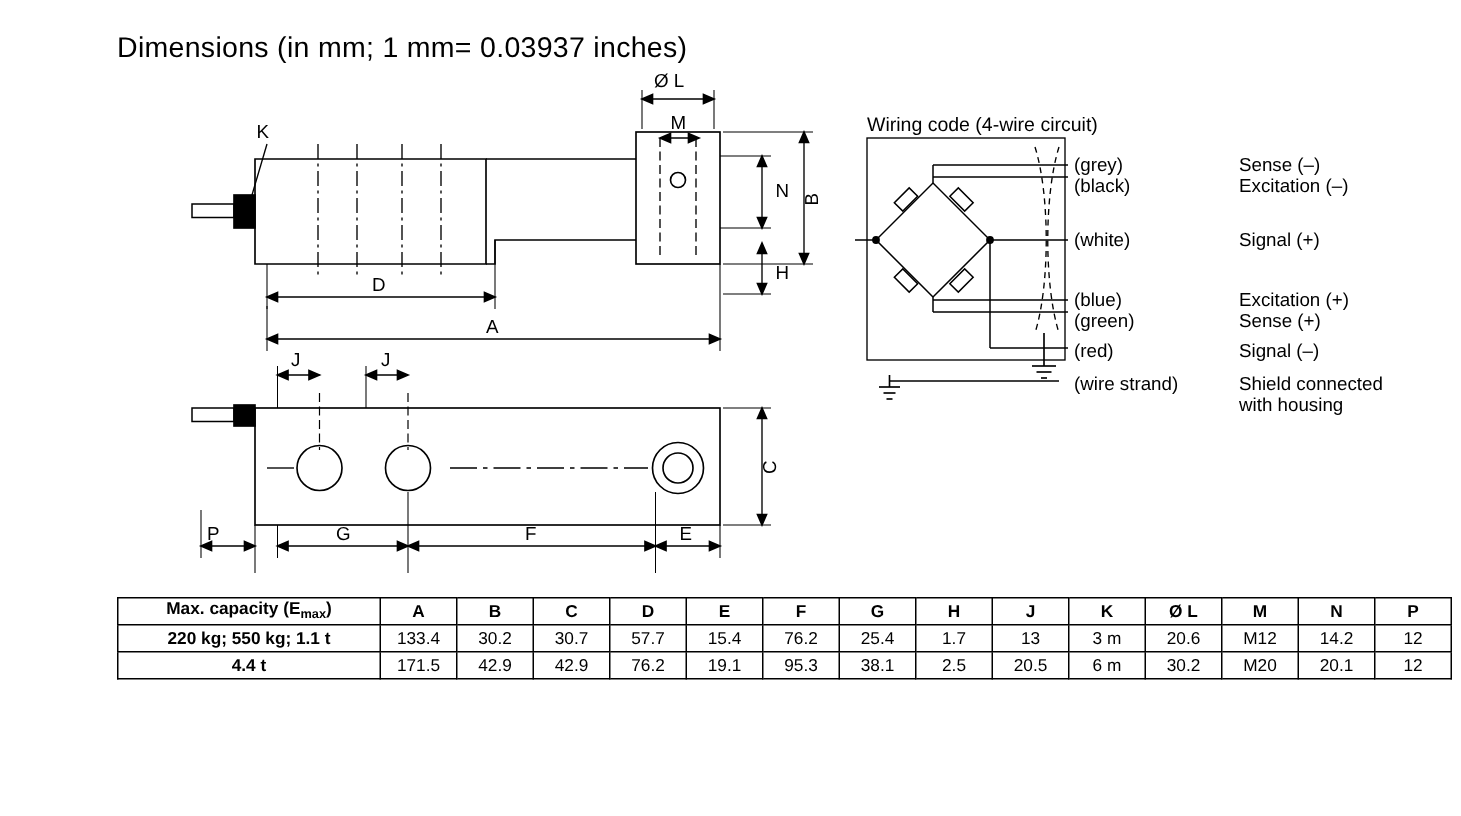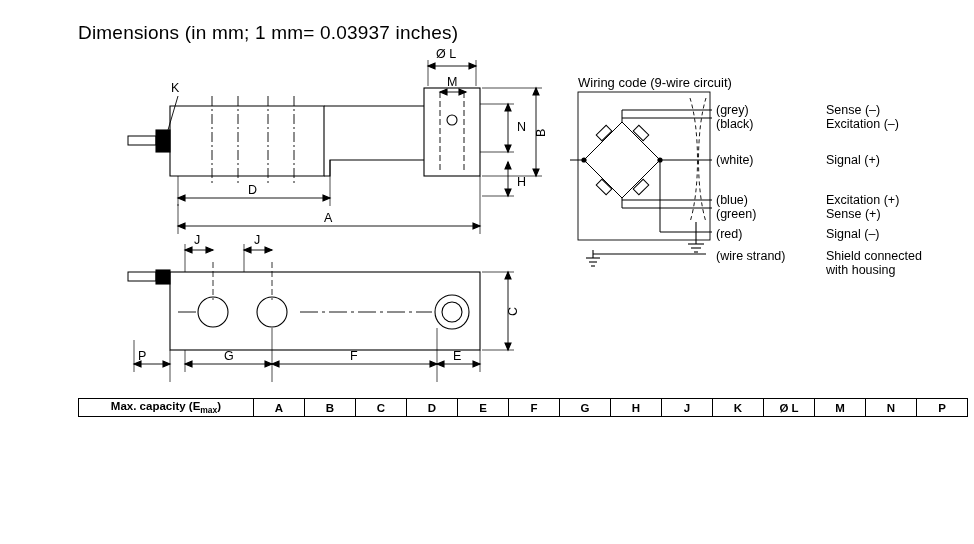--- a/index.html
+++ b/index.html
@@ -82,21 +82,21 @@
   sub {
     font-size: 8.5px;
   }
 </style>
 </head>
 <body>
 
 <div id="page">
 
   <div class="title">Dimensions (in mm; 1 mm= 0.03937 inches)</div>
-  <div class="wiring-title">Wiring code (9-wire circuit)</div>
+  <div class="wiring-title">Wiring code (4-wire circuit)</div>
 
   <svg class="diagram" width="974" height="400">
     <g stroke="#000" fill="none" stroke-width="1.1">
 
       <rect x="128" y="136" width="28" height="9" stroke-width="1"></rect>
 
       <rect x="156" y="130" width="14" height="22" fill="#000" stroke="#000"></rect>
 
       <path d="M170 106 L324 106 L324 176 L170 176 Z"></path>
 
@@ -325,16 +325,50 @@
         <th class="val">H</th>
         <th class="val">J</th>
         <th class="val">K</th>
         <th class="val">Ø L</th>
         <th class="val">M</th>
         <th class="val">N</th>
         <th class="val">P</th>
       </tr>
     </thead>
     <tbody>
+      <tr>
+        <td class="cap">220 kg; 550 kg; 1.1 t</td>
+        <td class="val">133.4</td>
+        <td class="val">30.2</td>
+        <td class="val">30.7</td>
+        <td class="val">57.7</td>
+        <td class="val">15.4</td>
+        <td class="val">76.2</td>
+        <td class="val">25.4</td>
+        <td class="val">1.7</td>
+        <td class="val">13</td>
+        <td class="val">3 m</td>
+        <td class="val">20.6</td>
+        <td class="val">M12</td>
+        <td class="val">14.2</td>
+        <td class="val">12</td>
+      </tr>
+      <tr>
+        <td class="cap">4.4 t</td>
+        <td class="val">171.5</td>
+        <td class="val">42.9</td>
+        <td class="val">42.9</td>
+        <td class="val">76.2</td>
+        <td class="val">19.1</td>
+        <td class="val">95.3</td>
+        <td class="val">38.1</td>
+        <td class="val">2.5</td>
+        <td class="val">20.5</td>
+        <td class="val">6 m</td>
+        <td class="val">30.2</td>
+        <td class="val">M20</td>
+        <td class="val">20.1</td>
+        <td class="val">12</td>
+      </tr>
     </tbody>
   </table>
 
 </div>
 
 </body></html>

